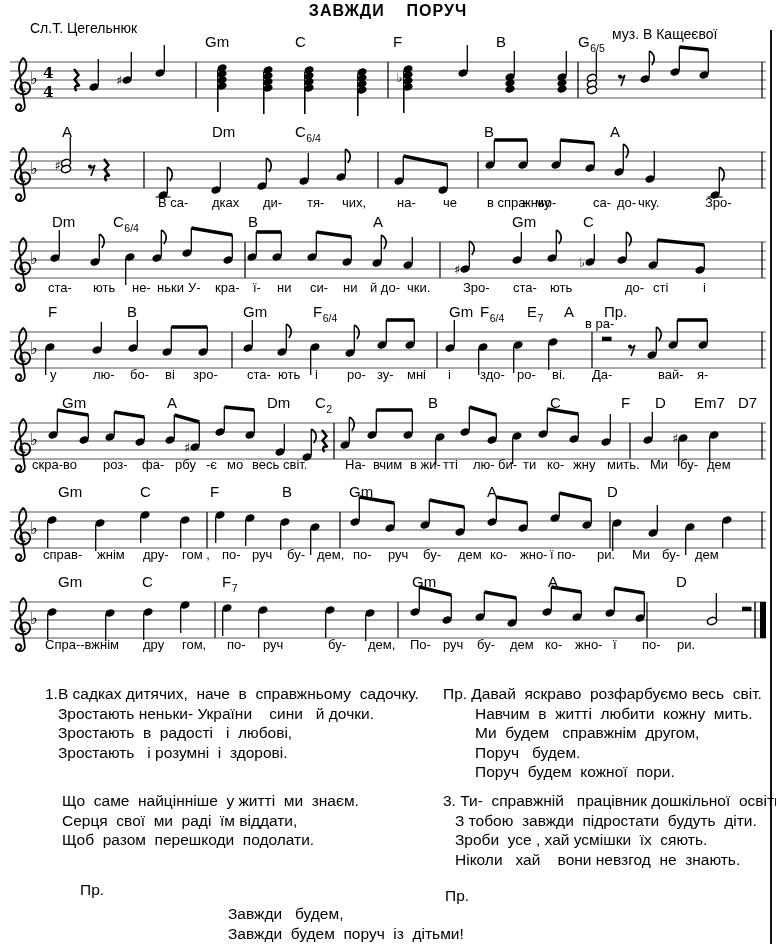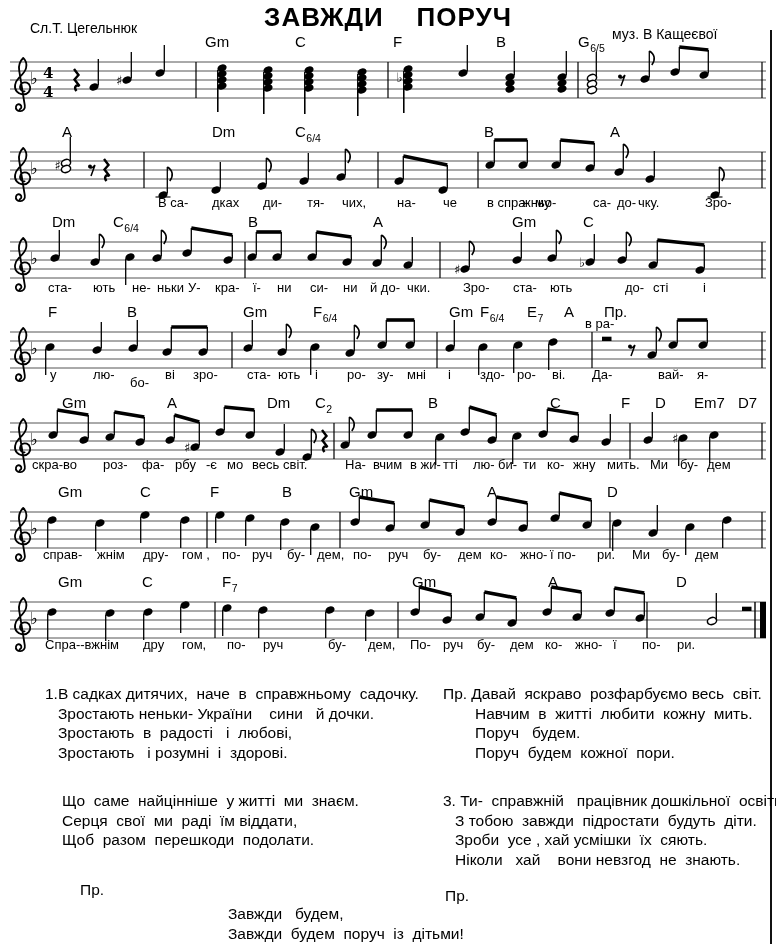--- a/index.html
+++ b/index.html
@@ -1,19 +1,19 @@
 <!DOCTYPE html>
 <html><head>
 <meta charset="utf-8">
 <style>
   html,body{margin:0;padding:0;background:#fff;}
   .sheet{position:relative;width:776px;height:944px;background:#fff;overflow:hidden;
          font-family:"Liberation Sans",sans-serif;color:#000;}
   .title{position:absolute;top:2px;left:50%;transform:translateX(-50%);
-         font-size:26px;font-weight:bold;white-space:pre;letter-spacing:1px;}
+         font-size:16px;font-weight:bold;white-space:pre;letter-spacing:1px;}
   .credit{position:absolute;font-size:14px;white-space:pre;}
   .credit.left{left:30px;top:20px;}
   .credit.right{left:612px;top:26px;}
   #notation{position:absolute;left:0;top:0;}
   .chord{position:absolute;font-size:15px;white-space:pre;line-height:15px;}
   .chord .csub{font-size:10.5px;position:relative;top:4.5px;left:0.5px;}
   .lyric{position:absolute;font-size:13px;white-space:pre;line-height:13px;}
   .tblock{position:absolute;font-size:15.5px;line-height:19.5px;white-space:pre;}
   .tblock p{margin:0;}
   .scan-edge{position:absolute;left:770px;top:30px;width:2px;height:914px;background:#111;}
@@ -517,21 +517,21 @@
     <span class="chord" style="left: 127px; top: 304px;"><span>B</span></span>
     <span class="chord" style="left: 243px; top: 304px;"><span>Gm</span></span>
     <span class="chord" style="left: 313px; top: 304px;"><span>F</span><span class="csub">6/4</span></span>
     <span class="chord" style="left: 449px; top: 304px;"><span>Gm</span></span>
     <span class="chord" style="left: 480px; top: 304px;"><span>F</span><span class="csub">6/4</span></span>
     <span class="chord" style="left: 527px; top: 304px;"><span>E</span><span class="csub">7</span></span>
     <span class="chord" style="left: 564px; top: 304px;"><span>A</span></span>
     <span class="chord" style="left: 604px; top: 304px;"><span>Пр.</span></span>
     <span class="lyric" style="left: 50px; top: 368px;">у</span>
     <span class="lyric" style="left: 93px; top: 368px;">лю-</span>
-    <span class="lyric" style="left: 130px; top: 376px;">бо-</span>
+    <span class="lyric" style="left: 130px; top: 368px;">бо-</span>
     <span class="lyric" style="left: 165px; top: 368px;">ві</span>
     <span class="lyric" style="left: 193px; top: 368px;">зро-</span>
     <span class="lyric" style="left: 247px; top: 368px;">ста-</span>
     <span class="lyric" style="left: 278px; top: 368px;">ють</span>
     <span class="lyric" style="left: 315px; top: 368px;">і</span>
     <span class="lyric" style="left: 347px; top: 368px;">ро-</span>
     <span class="lyric" style="left: 377px; top: 368px;">зу-</span>
     <span class="lyric" style="left: 407px; top: 368px;">мні</span>
     <span class="lyric" style="left: 448px; top: 368px;">і</span>
     <span class="lyric" style="left: 480px; top: 368px;">здо-</span>
@@ -613,19 +613,19 @@
     <span class="lyric" style="left: 410px; top: 638px;">По-</span>
     <span class="lyric" style="left: 443px; top: 638px;">руч</span>
     <span class="lyric" style="left: 477px; top: 638px;">бу-</span>
     <span class="lyric" style="left: 510px; top: 638px;">дем</span>
     <span class="lyric" style="left: 545px; top: 638px;">ко-</span>
     <span class="lyric" style="left: 575px; top: 638px;">жно-</span>
     <span class="lyric" style="left: 613px; top: 638px;">ї</span>
     <span class="lyric" style="left: 642px; top: 638px;">по-</span>
     <span class="lyric" style="left: 677px; top: 638px;">ри.</span>
     <div class="tblock" style="left: 45px; top: 684px;"><p>1.В садках дитячих,  наче  в  справжньому  садочку.</p><p style="margin-left: 13px;">Зростають неньки- України    сини   й дочки.</p><p style="margin-left: 13px;">Зростають  в  радості   і  любові,</p><p style="margin-left: 13px;">Зростають   і розумні  і  здорові.</p></div>
-    <div class="tblock" style="left: 443px; top: 684px;"><p>Пр. Давай  яскраво  розфарбуємо весь  світ.</p><p style="margin-left: 32px;">Навчим  в  житті  любити  кожну  мить.</p><p style="margin-left: 32px;">Поруч   будем.</p><p style="margin-left: 32px;">Поруч  будем  кожної  пори.</p></div>
+    <div class="tblock" style="left: 443px; top: 684px;"><p>Пр. Давай  яскраво  розфарбуємо весь  світ.</p><p style="margin-left: 32px;">Навчим  в  житті  любити  кожну  мить.</p><p style="margin-left: 32px;">Ми  будем   справжнім  другом,</p><p style="margin-left: 32px;">Поруч   будем.</p><p style="margin-left: 32px;">Поруч  будем  кожної  пори.</p></div>
     <div class="tblock" style="left: 48px; top: 791px;"><p style="margin-left: 14px;">Що  саме  найцінніше  у житті  ми  знаєм.</p><p style="margin-left: 14px;">Серця  свої  ми  раді  їм віддати,</p><p style="margin-left: 14px;">Щоб  разом  перешкоди  подолати.</p></div>
     <div class="tblock" style="left: 443px; top: 791px;"><p>3. Ти-  справжній   працівник дошкільної  освіти.</p><p style="margin-left: 12px;">З тобою  завжди  підростати  будуть  діти.</p><p style="margin-left: 12px;">Зроби  усе , хай усмішки  їх  сяють.</p><p style="margin-left: 12px;">Ніколи   хай    вони невзгод  не  знають.</p></div>
     <div class="tblock" style="left: 80px; top: 880px;"><p>Пр.</p></div>
     <div class="tblock" style="left: 445px; top: 886px;"><p>Пр.</p></div>
     <div class="tblock" style="left: 228px; top: 904px;"><p>Завжди   будем,</p><p>Завжди  будем  поруч  із  дітьми!</p></div>
   </div>
 
 </body></html>

